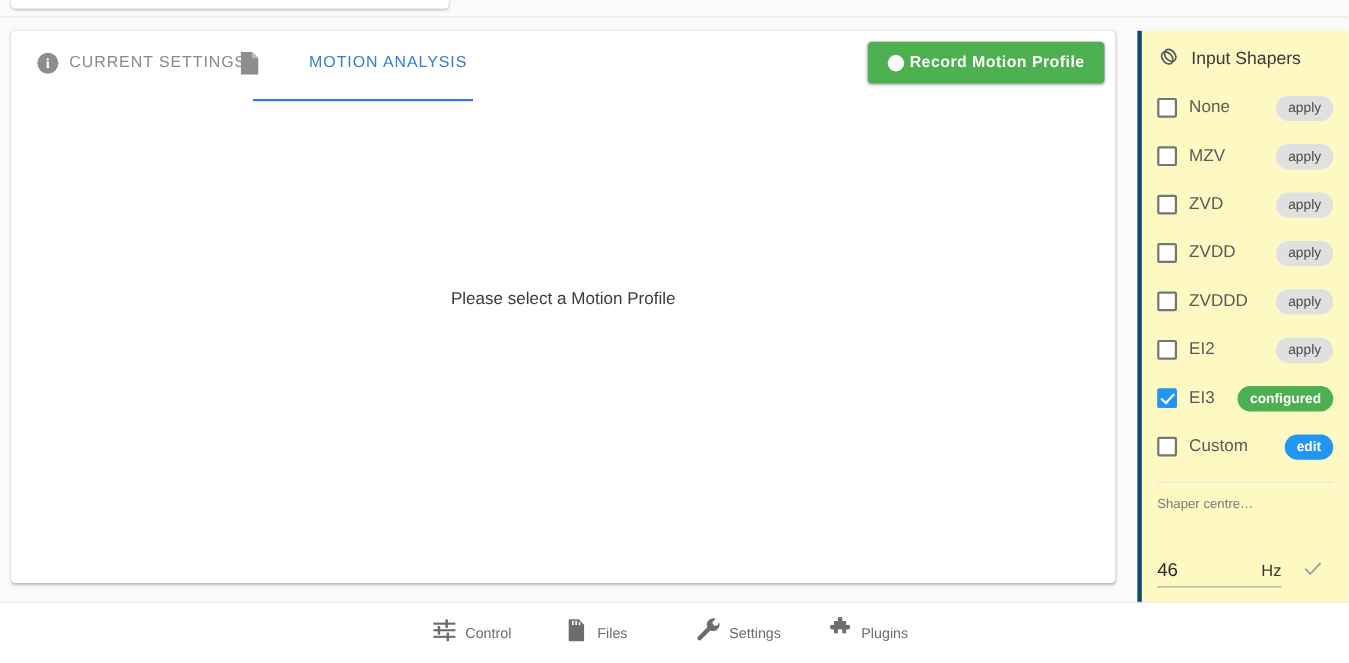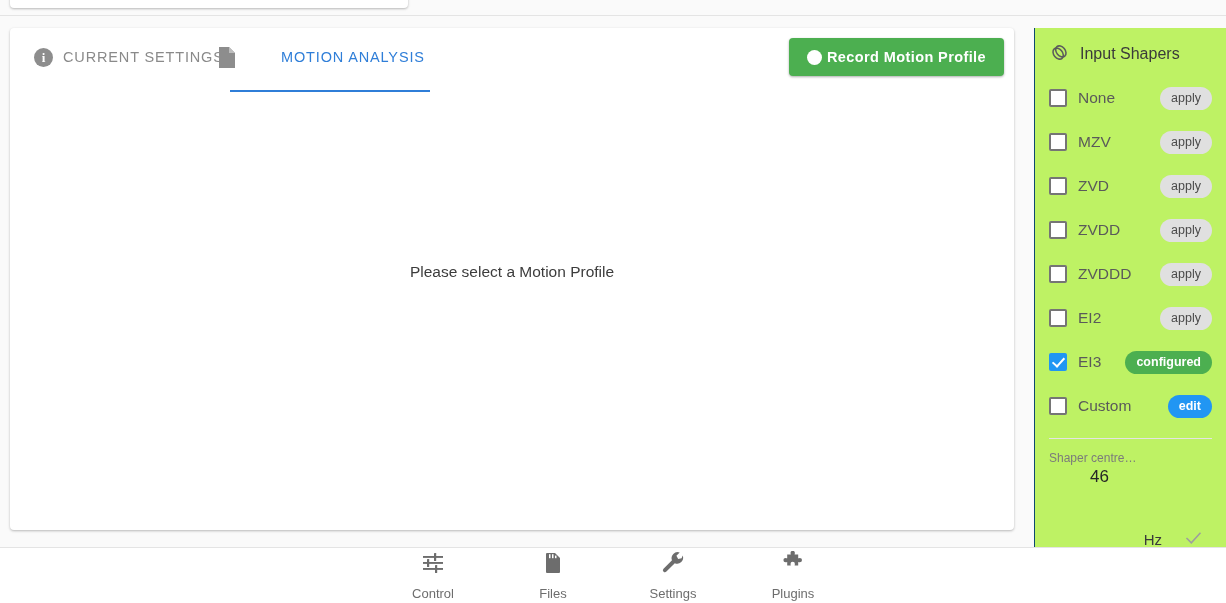--- a/index.html
+++ b/index.html
@@ -145,22 +145,22 @@
     padding-bottom: 14px;
   }
 
   
   .side-panel {
     position: absolute;
     left: 1034px;
     top: 28px;
     width: 192px;
     height: 520px;
-    background: #bef264;
-    border-left: 1px solid #0c4a6e;
+    background: #fef9c3;
+    border-left: 4px solid #0c4a6e;
     overflow: hidden;
     padding: 0 14px;
   }
 
   .panel-head {
     display: flex;
     align-items: center;
     gap: 10px;
     height: 48px;
     padding-top: 4px;
@@ -243,21 +243,20 @@
     overflow: hidden;
     text-overflow: ellipsis;
     max-width: 130px;
   }
   .field-line {
     display: flex;
     align-items: flex-end;
     width: 113px;
     border-bottom: 1px solid #9e9e9e;
     padding-bottom: 4px;
-    flex-direction: column;
   }
   .field-value {
     font-size: 17px;
     color: #262626;
     border: none;
     outline: none;
     background: transparent;
     font-family: "Liberation Sans", sans-serif;
     width: 72px;
     padding: 0;
@@ -293,21 +292,21 @@
     height: 55px;
     background: #ffffff;
     display: flex;
     align-items: center;
     justify-content: center;
     gap: 38px;
   }
   .nav-item {
     width: 82px;
     display: flex;
-    flex-direction: column;
+    flex-direction: row;
     align-items: center;
     gap: 7px;
     cursor: pointer;
     color: #757575;
   }
   .nav-label { font-size: 13px; color: #6d6d6d; }
 </style>
 </head>
 <body>
 

